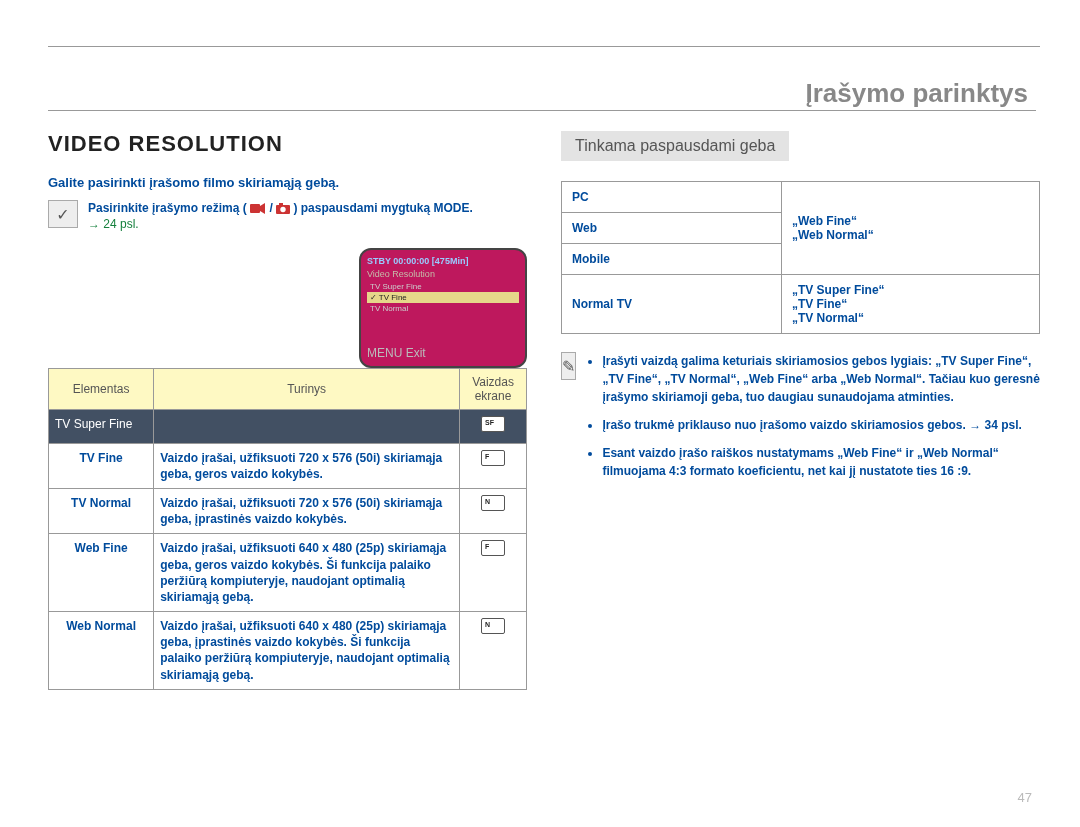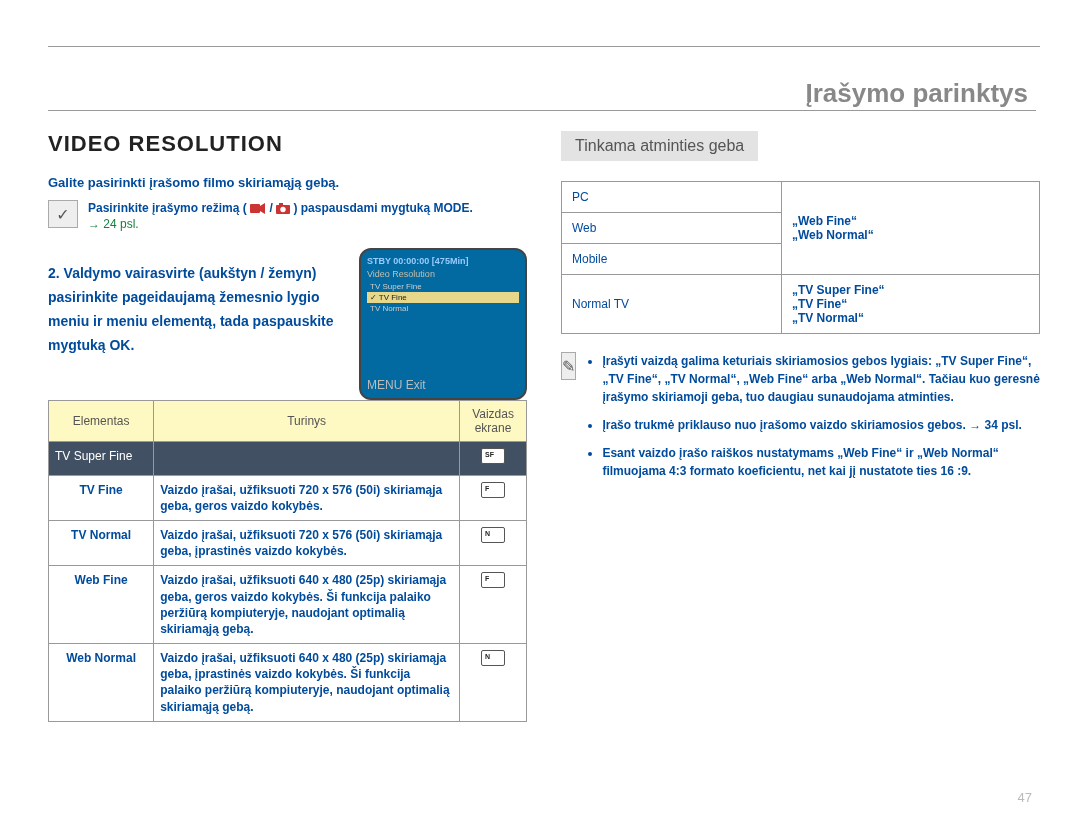--- a/index.html
+++ b/index.html
@@ -10,39 +10,39 @@
   .cols{display:flex;gap:34px;margin-top:84px;}
   .col{flex:1;min-width:0;}
   h1.sec{font-size:22px;letter-spacing:1px;font-weight:700;margin:0 0 18px 0;color:#222;}
   .lead{color:#004b9c;font-weight:700;margin:0 0 10px 0;}
   .inforow{display:flex;align-items:flex-start;gap:10px;margin:6px 0 16px 0;}
   .iconbox{width:28px;height:26px;border:1px solid #aaa;background:#eee;display:flex;align-items:center;justify-content:center;font-size:16px;color:#555;}
   .smallnote{color:#004b9c;font-weight:700;font-size:12px;line-height:1.35;}
   .smallnote .pg{color:#15803d;font-weight:400;}
   .steps{display:grid;grid-template-columns:1fr 168px;gap:14px;align-items:flex-start;}
   .step-text{color:#004b9c;font-weight:700;line-height:1.7;font-size:14px;}
-  .lcd{width:168px;height:152px;border:2px solid #444;border-radius:12px;background:#0369a1;color:#fff;font-size:9px;padding:6px;box-sizing:border-box;display:flex;flex-direction:column;}
+  .lcd{width:168px;height:120px;border:2px solid #444;border-radius:12px;background:#be185d;color:#fff;font-size:9px;padding:6px;box-sizing:border-box;display:flex;flex-direction:column;}
   .lcd-top{font-weight:700;font-size:9px;color:#9cf;margin-bottom:3px;}
   .lcd-title{color:#c5beaa;font-size:9px;margin-bottom:2px;}
   .lcd-opt{padding:1px 3px;font-size:8px;color:#ccc;}
   .lcd-opt.sel{background:#e6d78a;color:#222;}
   .lcd-bot{margin-top:auto;font-size:12px;color:#bbb;}
   h3.submenu{display:inline-block;background:#e3e3e3;color:#555;font-weight:400;padding:6px 14px;margin:22px 0 10px 0;font-size:16px;}
   table.menu{width:100%;border-collapse:collapse;font-size:12px;}
   table.menu th{background:#fef9c3;font-weight:400;color:#555;border:1px solid #999;padding:6px;}
   table.menu td{border:1px solid #999;padding:6px;color:#004b9c;font-weight:700;vertical-align:top;line-height:1.35;}
   table.menu td.name{color:#004b9c;font-weight:700;text-align:center;}
   table.menu td.desc{color:#004b9c;}
   table.menu tr.dark td{background:#425063;color:#fff;font-weight:400;}
   .disp-icon{display:inline-block;width:22px;height:14px;border:1px solid #555;border-radius:2px;position:relative;background:#fff;}
   .disp-icon::after{content:attr(data-l);font-size:7px;font-weight:700;position:absolute;top:1px;left:3px;color:#222;}
   
   table.res{width:100%;border-collapse:collapse;font-size:12px;margin:10px 0 18px 0;}
   table.res td{border:1px solid #999;padding:8px 10px;color:#004b9c;font-weight:700;}
-  table.res td.lab{font-weight:400;}
+  table.res td.lab{font-weight:700;}
   .notes{display:flex;align-items:flex-start;gap:10px;}
   .notes ul{margin:0;padding-left:16px;color:#004b9c;font-weight:700;font-size:12px;line-height:1.5;}
   .notes ul li{margin-bottom:10px;}
   .pgnum{position:absolute;bottom:22px;right:48px;color:#bbb;font-size:13px;}
   .cam-icon{display:inline-block;vertical-align:middle;}
 </style>
 </head>
 <body>
 
 <div class="page">
@@ -70,21 +70,20 @@
               <circle cx="7" cy="6.5" r="2.7" fill="#fff"></circle>
               <rect x="3" y="0" width="4" height="2.5" fill="#c33"></rect>
             </svg>
           <span>) paspausdami mygtuką MODE.</span>
           <br><span class="pg">→ 24 psl.</span>
         </div>
       </div>
 
       <div class="steps">
         <div>
-          <p class="step-text">2. Valdymo vairasvirte (aukštyn / žemyn) pasirinkite pageidaujamą žemesnio lygio meniu ir meniu elementą, tada paspauskite mygtuką OK.</p>
         </div>
         <div class="lcd">
           <div class="lcd-top">STBY 00:00:00 [475Min]</div>
           <div class="lcd-title">Video Resolution</div>
           <div class="lcd-opt">TV Super Fine</div>
           <div class="lcd-opt sel">✓ <span>TV Fine</span></div>
           <div class="lcd-opt">TV Normal</div>
           <div class="lcd-bot">MENU Exit</div>
         </div>
       </div>
@@ -120,21 +119,21 @@
         <tr>
           <td class="name">Web Normal</td>
           <td class="desc">Vaizdo įrašai, užfiksuoti 640 x 480 (25p) skiriamąja geba, įprastinės vaizdo kokybės. Ši funkcija palaiko peržiūrą kompiuteryje, naudojant optimalią skiriamąją gebą.</td>
           <td style="text-align:center;"><span class="disp-icon" data-l="N"></span></td>
         </tr>
       </tbody>
         </table>
     </div>
 
     <div class="col">
-      <h3 class="submenu" style="margin-top:0">Tinkama atminties geba</h3>
+      <h3 class="submenu" style="margin-top:0">Tinkama paspausdami geba</h3>
 
       <table class="res">
         <tbody>
             <tr>
           <td class="lab" style="width:46%">PC</td>
           <td rowspan="3">
             <div>„Web Fine“</div>
             <div>„Web Normal“</div>
           </td>
         </tr>

